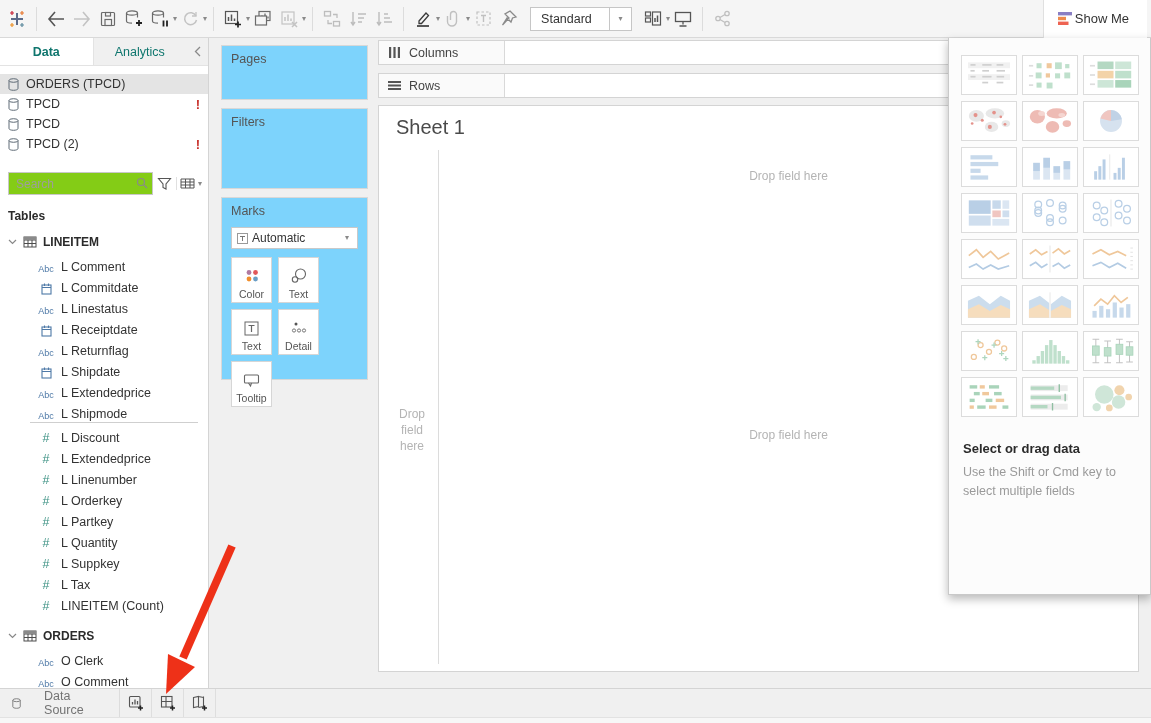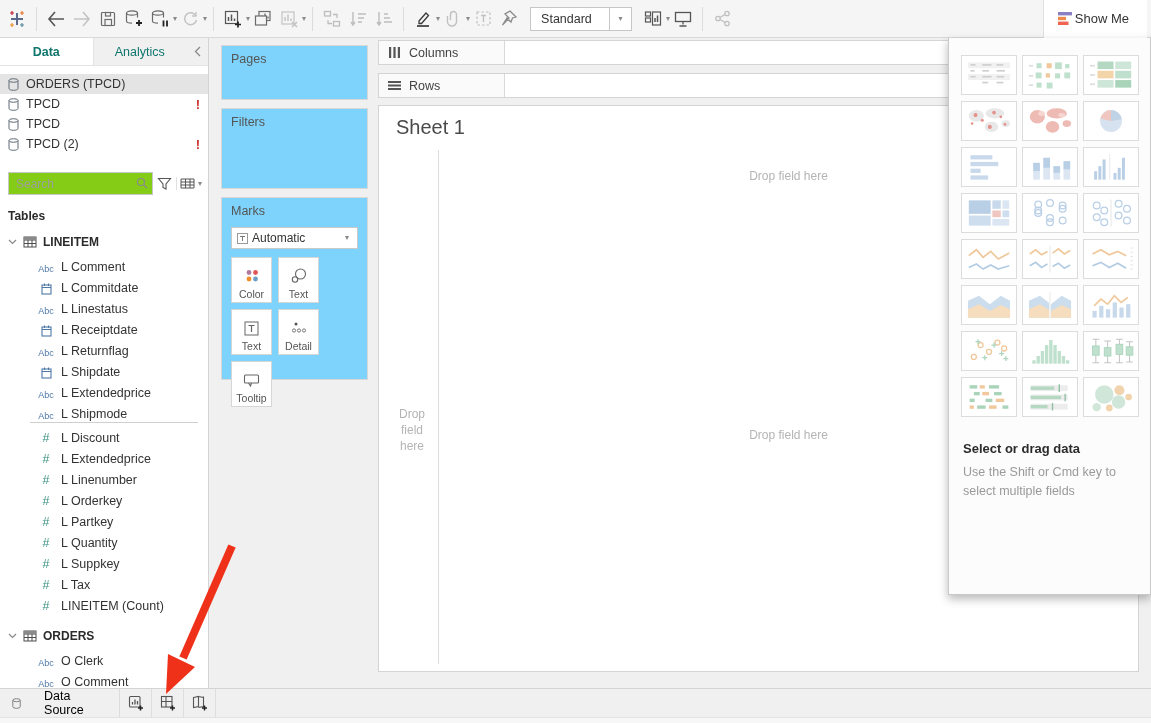--- a/index.html
+++ b/index.html
@@ -69,21 +69,21 @@
   .drop-body{left:60px;right:0;top:322px;text-align:center}
   .drop-left{left:12px;top:300px;width:42px;text-align:center;line-height:1.35}
   
   .showme{position:absolute;left:948px;top:38px;width:203px;height:557px;background:#fcfcfc;border:1px solid #c9c9c9;border-top:none;box-shadow:0 4px 9px rgba(0,0,0,.28);z-index:5;padding:17px 0 0 12px}
   .sm-grid{display:grid;grid-template-columns:repeat(3,56px);grid-auto-rows:40px;gap:6px 5px}
   .sm-cell{background:#fff;border:1px solid #dcdcdc;display:flex;align-items:center;justify-content:center}
   .sm-footer-title{margin:24px 2px 0 2px;font-size:13px;font-weight:bold;color:#2b2b2b}
   .sm-footer-text{margin:7px 12px 0 2px;font-size:12.5px;color:#9a9a9a;line-height:1.5}
   
   .bottombar{position:absolute;left:0;right:0;bottom:6px;height:29px;background:#f0f0f0;border-top:1px solid #d4d4d4;display:flex;align-items:stretch;z-index:6}
-  .bb-tab{display:flex;align-items:center;gap:23px;font-size:12.5px;color:#000000;padding:0 12px}
+  .bb-tab{display:flex;align-items:center;gap:23px;font-size:12.5px;color:#737373;padding:0 12px}
   .bb-tab.ds{width:120px;border-right:1px solid #dcdcdc}
   .bb-btn{width:32px;display:flex;align-items:center;justify-content:center;border-right:1px solid #dedede}
   .statusbar{position:absolute;left:0;right:0;bottom:0;height:6px;background:#f7f7f7;border-top:1px solid #e2e2e2;z-index:6}
   .arrow-layer{position:absolute;left:0;top:0;z-index:20;pointer-events:none}
 </style>
 </head>
 <body>
 
 <div class="toolbar">
   <div class="tbi">

